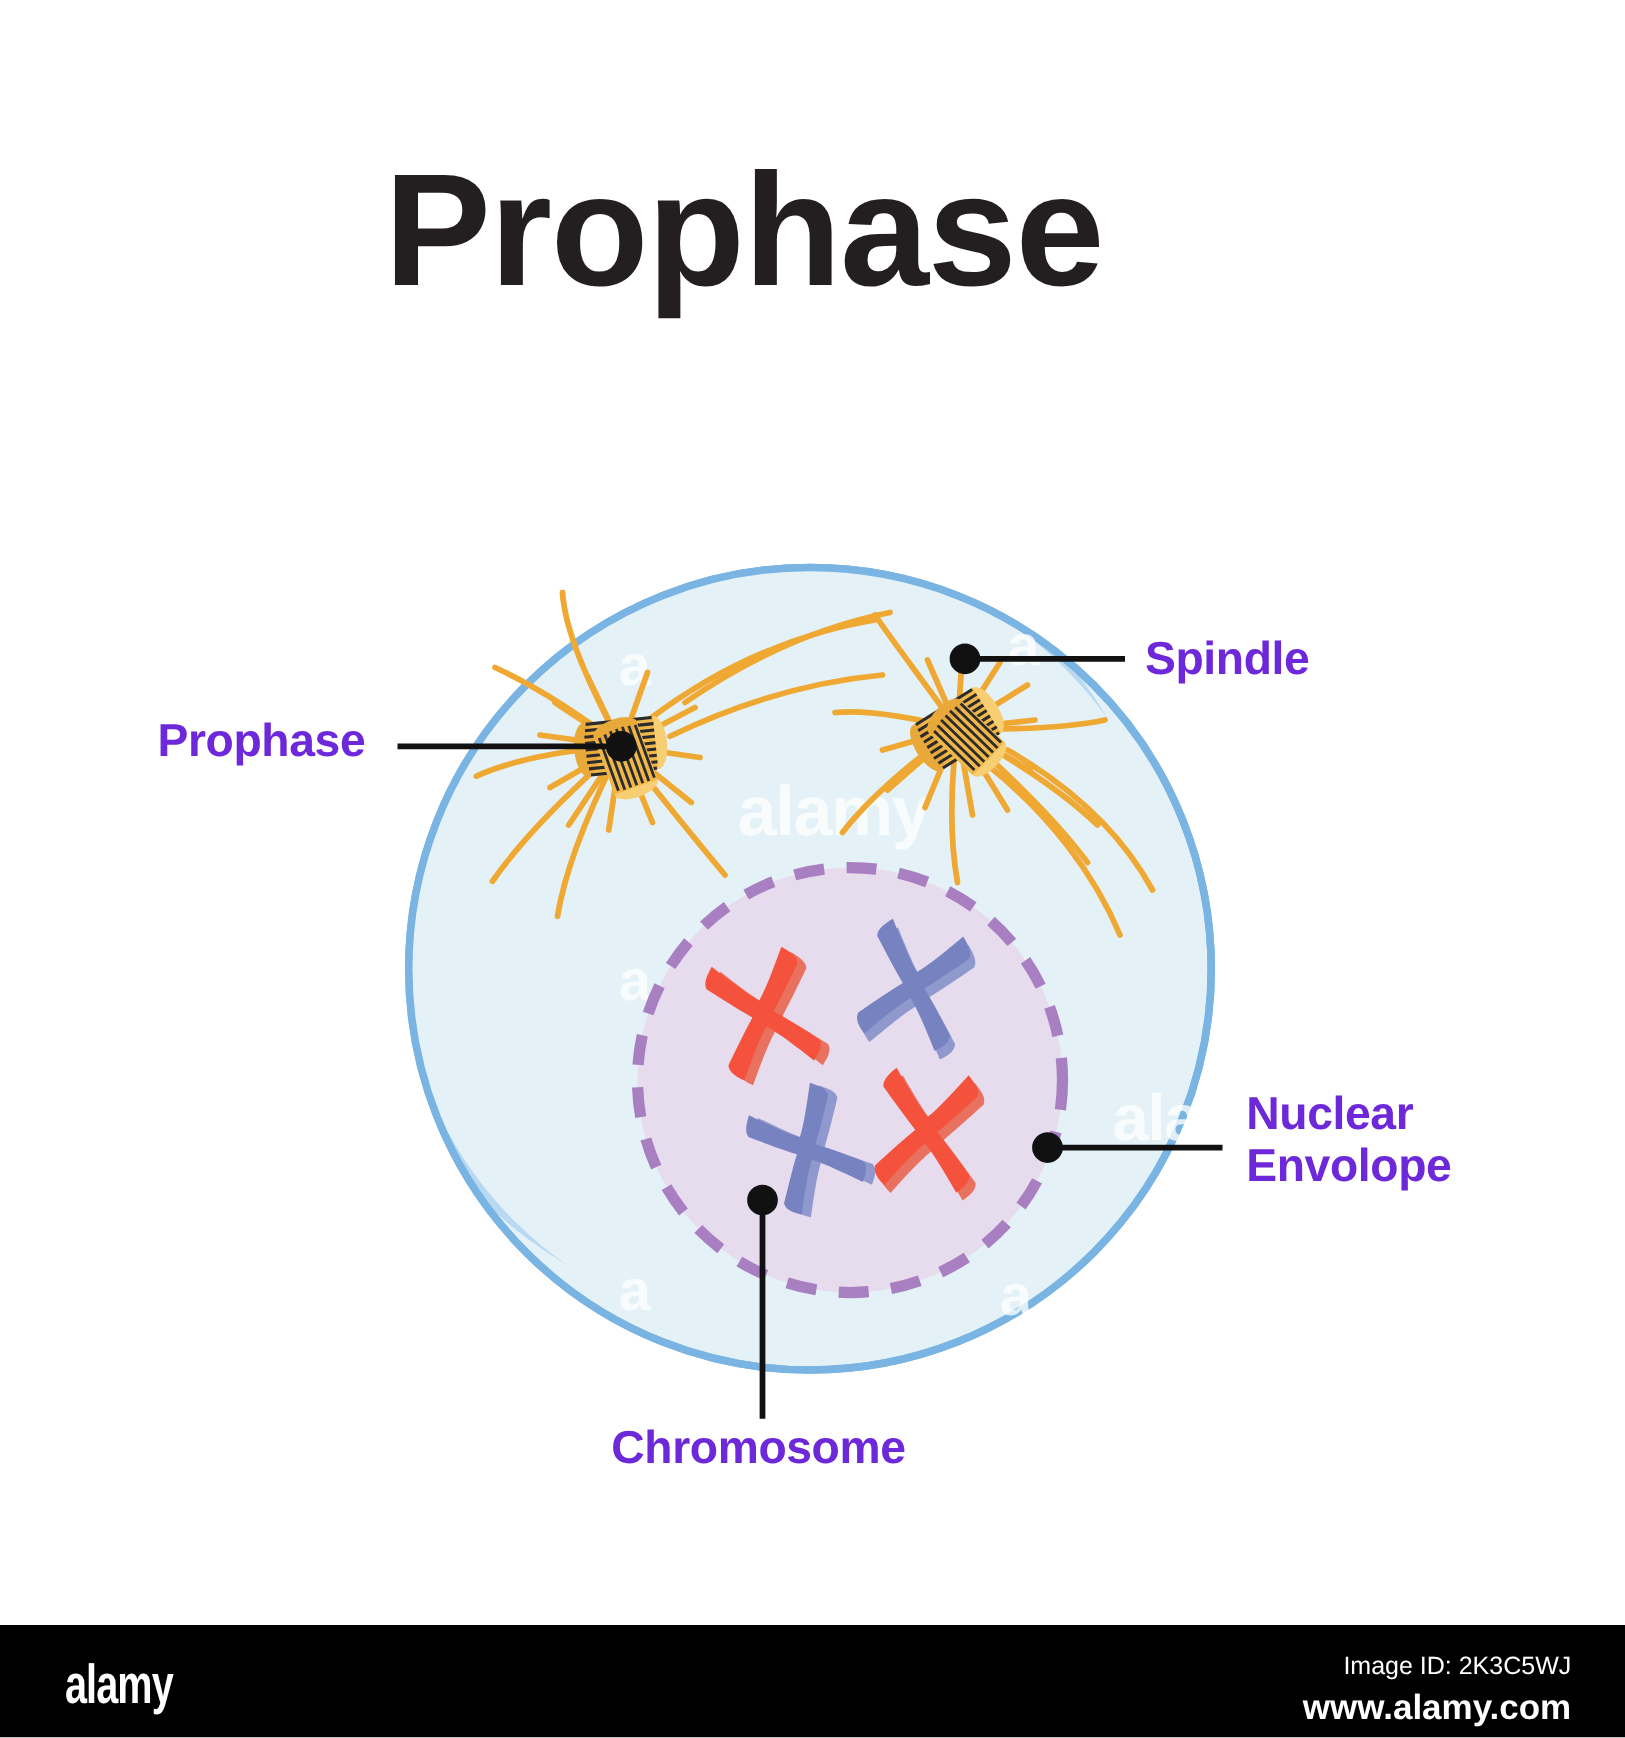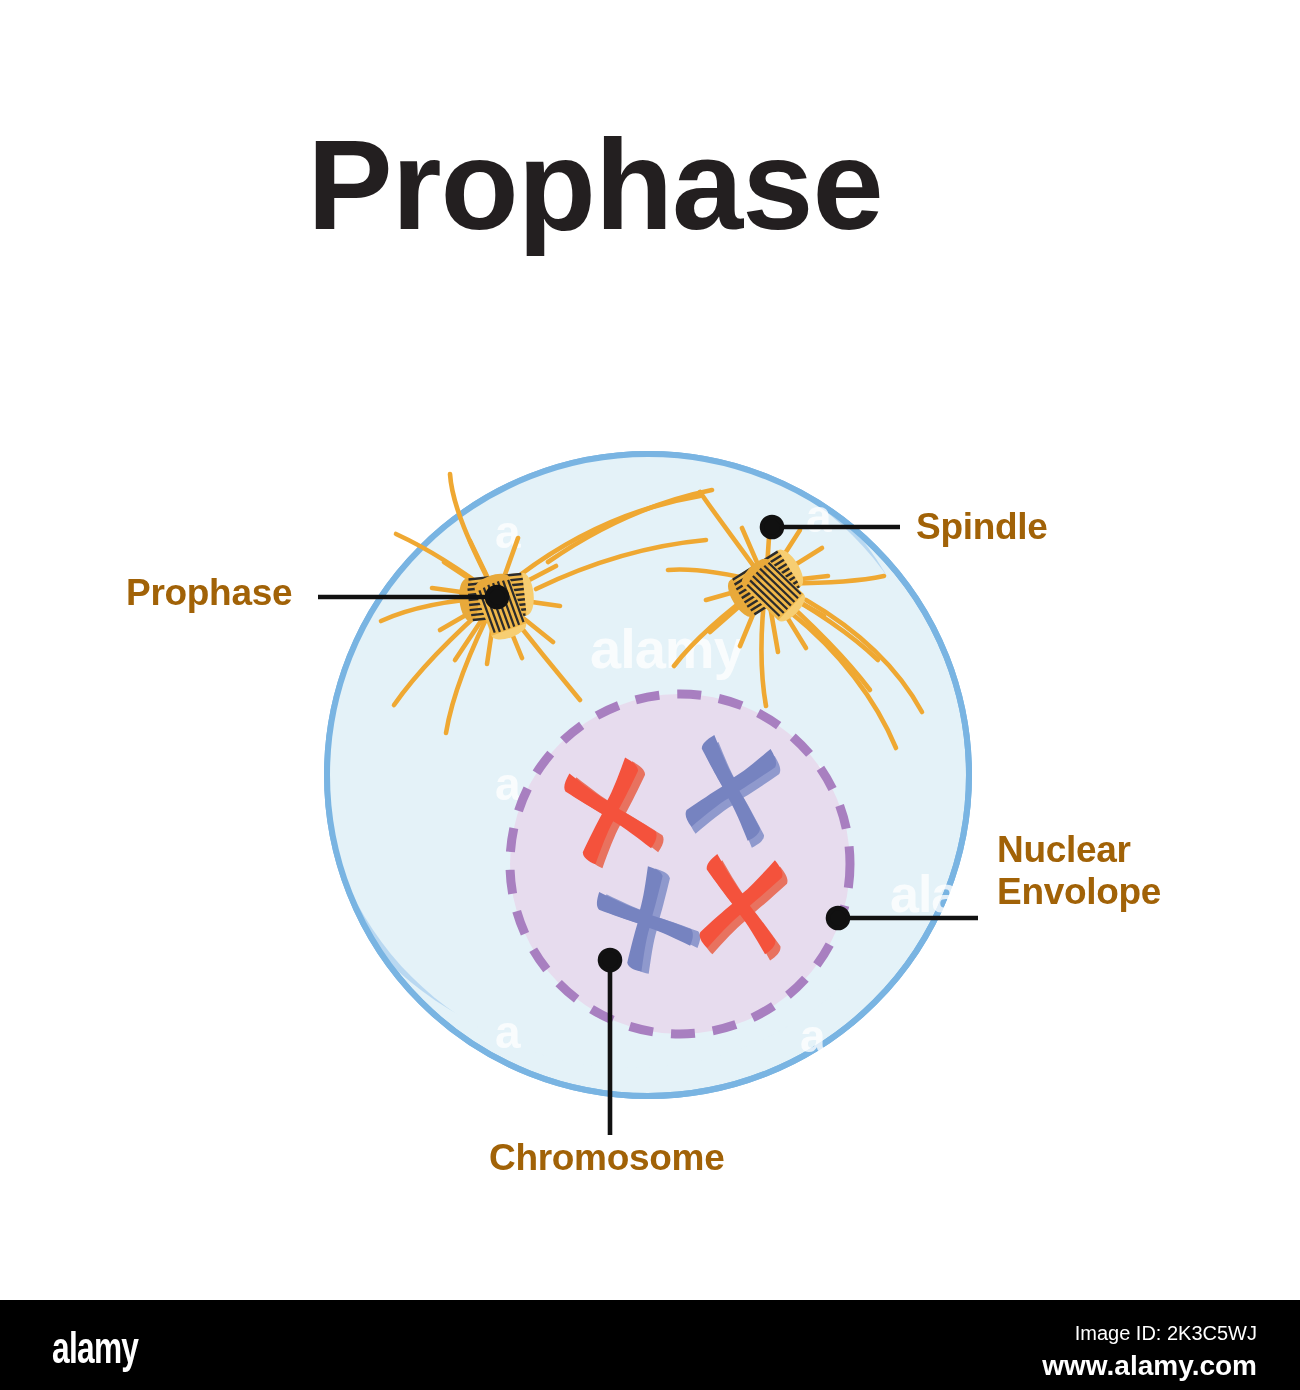--- a/index.html
+++ b/index.html
@@ -16,28 +16,28 @@
     font-size:128px;line-height:1.05;font-weight:bold;
     color:#231f20;letter-spacing:-1px;
     font-family:"Liberation Sans","DejaVu Sans",sans-serif;
   }
 
   
   #diagram{position:absolute;left:0;top:0;width:1300px;height:1300px;}
 
   
   .lbl{
-    position:absolute;color:#a16207;font-weight:bold;
+    position:absolute;color:#6d28d9;font-weight:bold;
     font-size:37px;line-height:1.14;letter-spacing:-0.3px;
     font-family:"Liberation Sans","DejaVu Sans",sans-serif;
     white-space:pre;
   }
   #lbl-centriole{left:126px;top:572px;}
   #lbl-spindle  {left:916px;top:506px;}
-  #lbl-nuclear  {left:997px;top:829px;}
+  #lbl-nuclear  {left:997px;top:870px;}
   #lbl-chromo   {left:452px;top:1137px;margin-left:37px;}
 
   
   #bottombar{
     position:absolute;left:0;top:1300px;width:1300px;height:90px;background:#000000;
   }
   #alamy-logo{
     position:absolute;left:52px;top:26px;
     color:#ffffff;font-weight:bold;font-size:44px;line-height:1;
     font-family:"Liberation Sans","DejaVu Sans",sans-serif;

